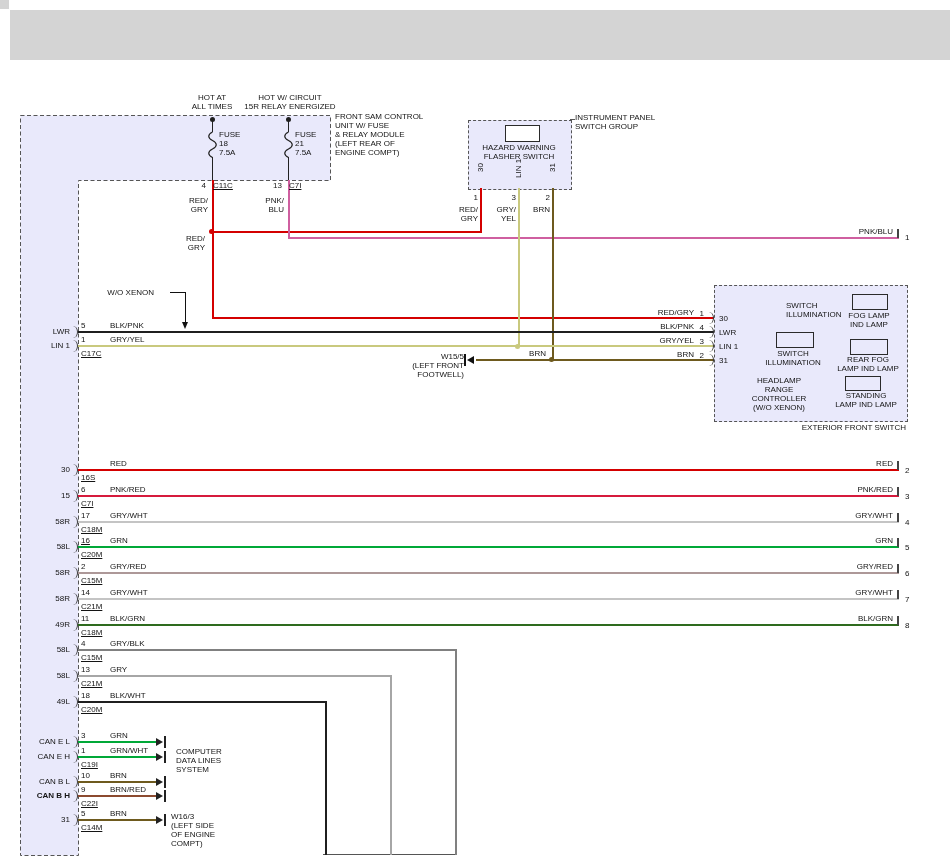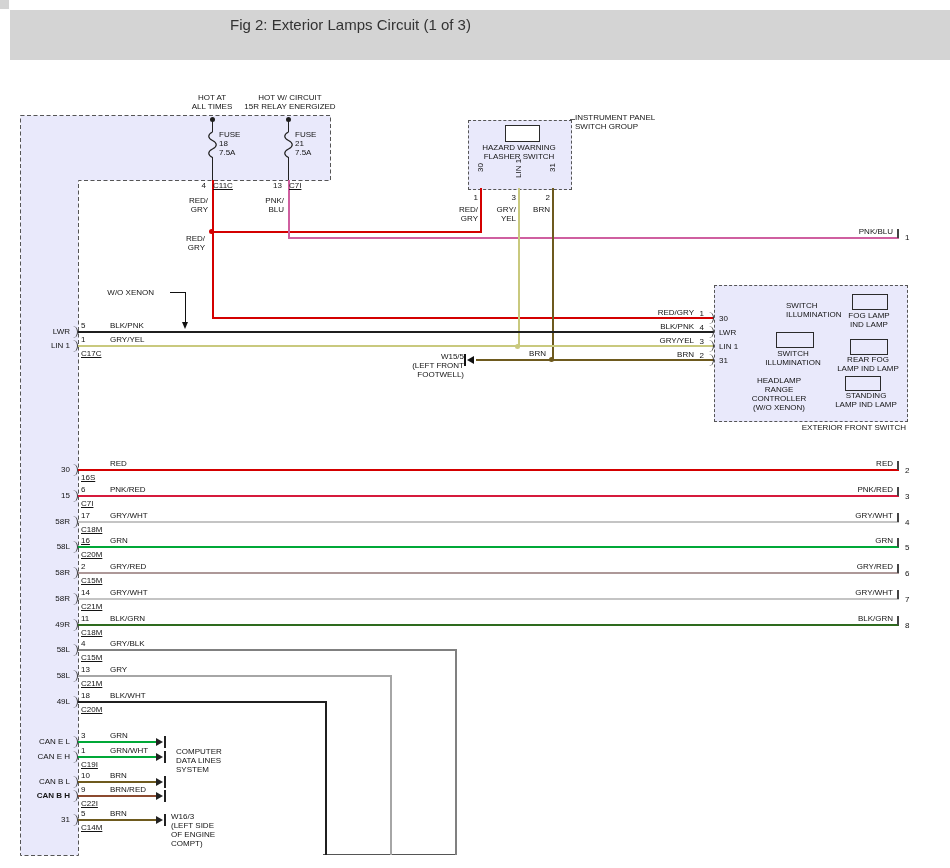--- a/index.html
+++ b/index.html
@@ -18,21 +18,20 @@
   .titlebar{position:absolute;left:10px;top:10px;width:940px;height:50px;background:#d4d4d4}
   .title-text{position:absolute;left:230px;top:16px;font-size:15px;color:#333;white-space:nowrap}
 </style>
 </head>
 <body>
 
 <div class="stage">
 
   <div class="abs" style="left:0;top:0;width:9px;height:9px;background:#d4d4d4"></div>
   <div class="titlebar"></div>
-  <span class="title-text">Fig 2: Exterior Lamps Circuit (1 of 3)</span>
 
   <svg class="abs" style="left:0;top:0" width="950" height="868" viewBox="0 0 950 868">
     <path d="M20.5,115.5 H330.5 V180.5 H78.5 V855.5 H20.5 Z" fill="#e9e9fb" stroke="#555" stroke-width="1" stroke-dasharray="4 2.5"></path>
     <path d="M212.5,132 c-5,2.5 -5,6 0,8.5 c5,2.5 5,6 0,8.5 c-5,2.5 -5,6 0,8.5" fill="none" stroke="#222" stroke-width="1.2"></path>
     <path d="M288.5,132 c-5,2.5 -5,6 0,8.5 c5,2.5 5,6 0,8.5 c-5,2.5 -5,6 0,8.5" fill="none" stroke="#222" stroke-width="1.2"></path>
     <g>
       <circle cx="753" cy="314" r="1.6" fill="#111"></circle>
       <line x1="753" y1="314" x2="766" y2="299" stroke="#111" stroke-width="1.3"></line>
       <path d="M768,296 L761,299 L765,304 Z" fill="#111"></path>
     </g>
@@ -78,20 +77,25 @@
   <div class="abs" style="left:464px;top:354px;width:2px;height:12px;background:#111"></div>
   <div class="abs" style="left:467px;top:356px;width:0;height:0;border-top:4px solid transparent;border-bottom:4px solid transparent;border-right:7px solid #111"></div>
 
   <div class="abs" style="left:170px;top:292px;width:16px;height:1px;background:#111"></div>
   <div class="abs" style="left:185px;top:292px;width:1px;height:30px;background:#111"></div>
   <div class="abs" style="left:182px;top:322px;width:0;height:0;border-left:3.5px solid transparent;border-right:3.5px solid transparent;border-top:7px solid #111"></div>
 
   <div class="abs" style="left:323px;top:854px;width:134px;height:1px;background:#555"></div>
   <div class="abs" style="left:570px;top:119px;width:5px;height:1px;background:#555"></div>
 
+  <div class="lb" style="left:335px;top:112px">FRONT SAM CONTROL
+UNIT W/ FUSE
+&amp; RELAY MODULE
+(LEFT REAR OF
+ENGINE COMPT)</div>
   <div class="lb ctr" style="left:177px;top:93px;width:70px">HOT AT
 ALL TIMES</div>
   <div class="lb ctr" style="left:243px;top:93px;width:94px">HOT W/ CIRCUIT
 15R RELAY ENERGIZED</div>
   <div class="lb" style="left:219px;top:130px">FUSE
 18
 7.5A</div>
   <div class="lb" style="left:295px;top:130px">FUSE
 21
 7.5A</div>

